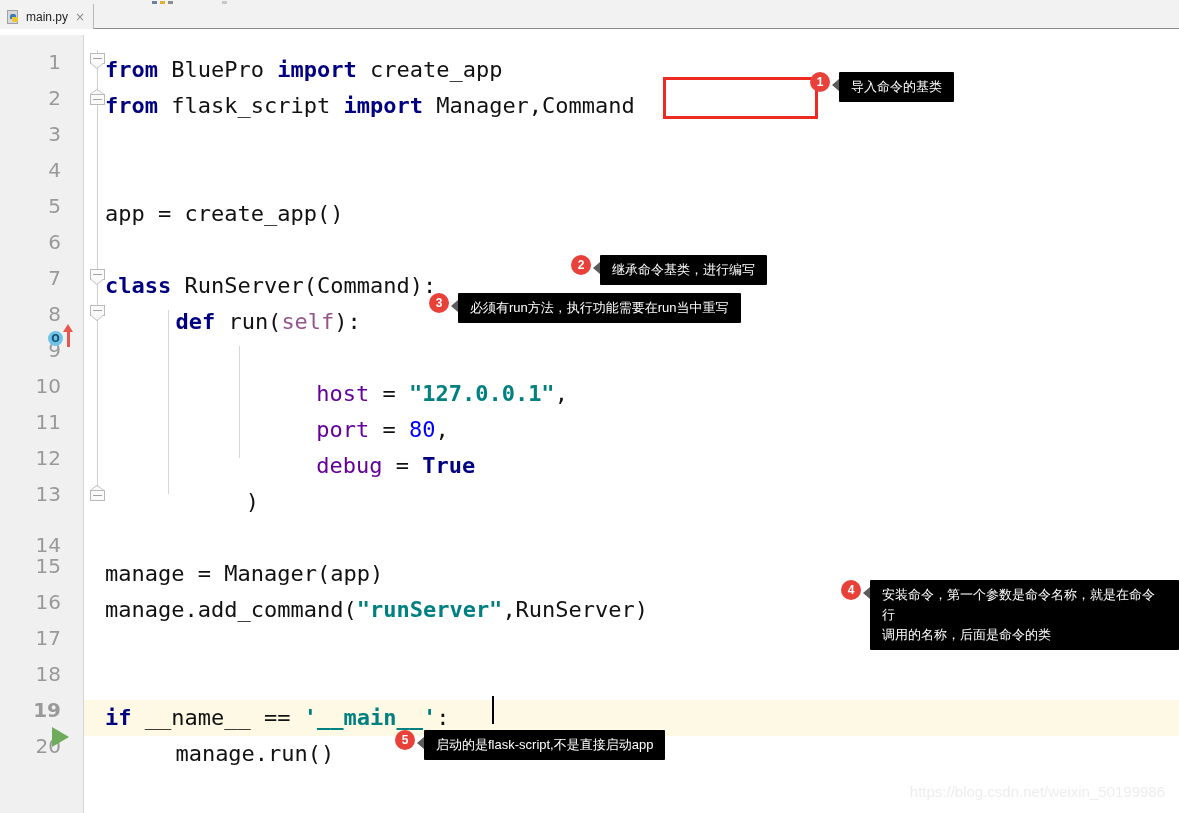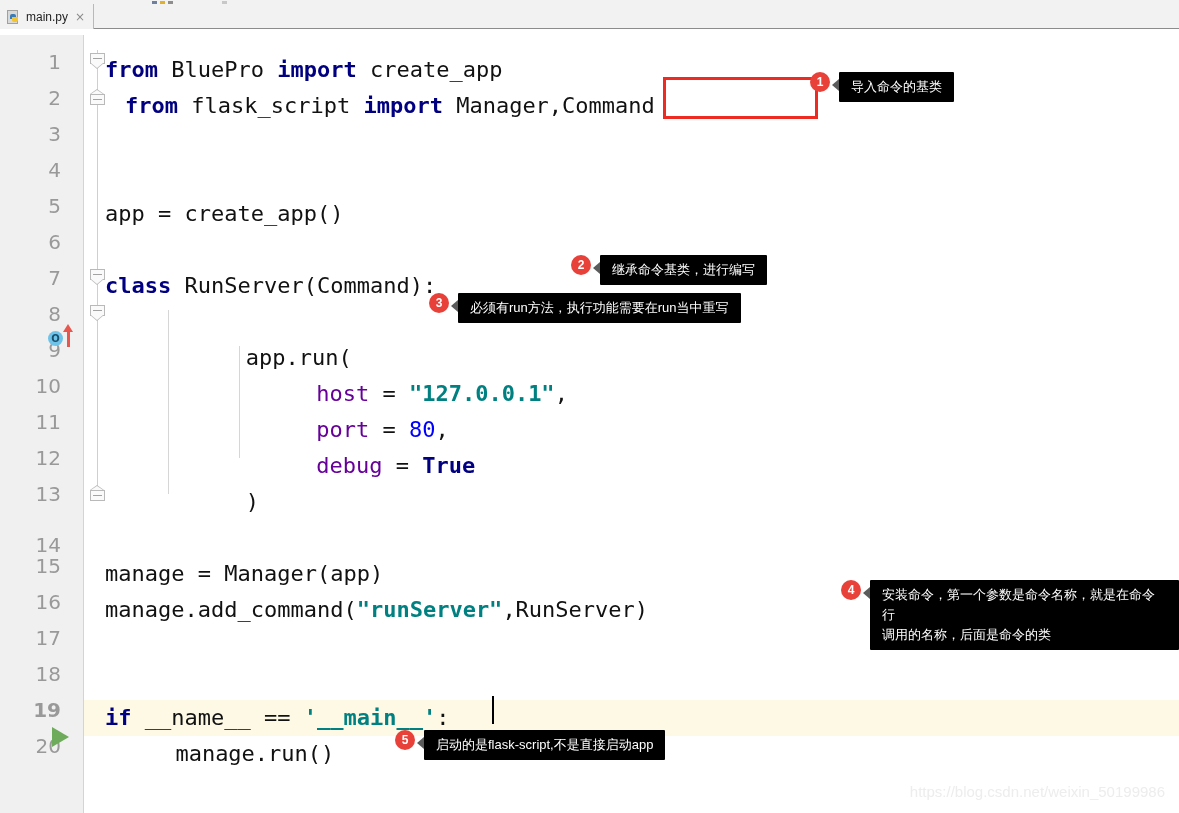--- a/index.html
+++ b/index.html
@@ -406,27 +406,27 @@
         <span class="minus"></span>
         <span class="cap"></span>
         <span class="cap-in"></span>
       </div>
     </div>
   <div id="code-area">
       <div class="row-highlight" style="top: 657px;"></div>
       <div class="indent-guide" style="left: 168.4px; top: 267px; height: 184px;"></div>
       <div class="indent-guide" style="left: 238.8px; top: 303px; height: 112px;"></div>
       <div class="code-line" style="top: 9px; padding-left: 0px;"><span class="kw">from</span><span class="plain"> BluePro </span><span class="kw">import</span><span class="plain"> create_app</span></div>
-      <div class="code-line" style="top: 45px; padding-left: 0px; margin-left: 20px;"><span class="kw">from</span><span class="plain"> flask_script </span><span class="kw">import</span><span class="plain"> Manager,Command</span></div>
+      <div class="code-line" style="top: 45px; padding-left: 0px;"><span class="kw">from</span><span class="plain"> flask_script </span><span class="kw">import</span><span class="plain"> Manager,Command</span></div>
       <div class="code-line" style="top: 81px; padding-left: 0px;"></div>
       <div class="code-line" style="top: 117px; padding-left: 0px;"></div>
       <div class="code-line" style="top: 153px; padding-left: 0px;"><span class="plain">app = create_app()</span></div>
       <div class="code-line" style="top: 189px; padding-left: 0px;"></div>
       <div class="code-line" style="top: 225px; padding-left: 0px;"><span class="kw">class</span><span class="plain"> RunServer(Command):</span></div>
-      <div class="code-line" style="top: 297px; padding-left: 140.8px;"><span class="plain">app.run(</span></div>
+      <div class="code-line" style="top: 261px; padding-left: 70.4px;"><span class="kw">def</span><span class="plain"> run(</span><span class="selfkw">self</span><span class="plain">):</span></div>
       <div class="code-line" style="top: 333px; padding-left: 211.2px;"><span class="kwarg">host</span><span class="plain"> = </span><span class="str">"127.0.0.1"</span><span class="plain">,</span></div>
       <div class="code-line" style="top: 369px; padding-left: 211.2px;"><span class="kwarg">port</span><span class="plain"> = </span><span class="num">80</span><span class="plain">,</span></div>
       <div class="code-line" style="top: 405px; padding-left: 211.2px;"><span class="kwarg">debug</span><span class="plain"> = </span><span class="kw">True</span></div>
       <div class="code-line" style="top: 441px; padding-left: 140.8px;"><span class="plain">)</span></div>
       <div class="code-line" style="top: 477px; padding-left: 0px;"></div>
       <div class="code-line" style="top: 513px; padding-left: 0px;"><span class="plain">manage = Manager(app)</span></div>
       <div class="code-line" style="top: 549px; padding-left: 0px;"><span class="plain">manage.add_command(</span><span class="str">"runServer"</span><span class="plain">,RunServer)</span></div>
       <div class="code-line" style="top: 585px; padding-left: 0px;"></div>
       <div class="code-line" style="top: 621px; padding-left: 0px;"></div>
       <div class="code-line" style="top: 693px; padding-left: 70.4px;"><span class="plain">manage.run()</span></div>

